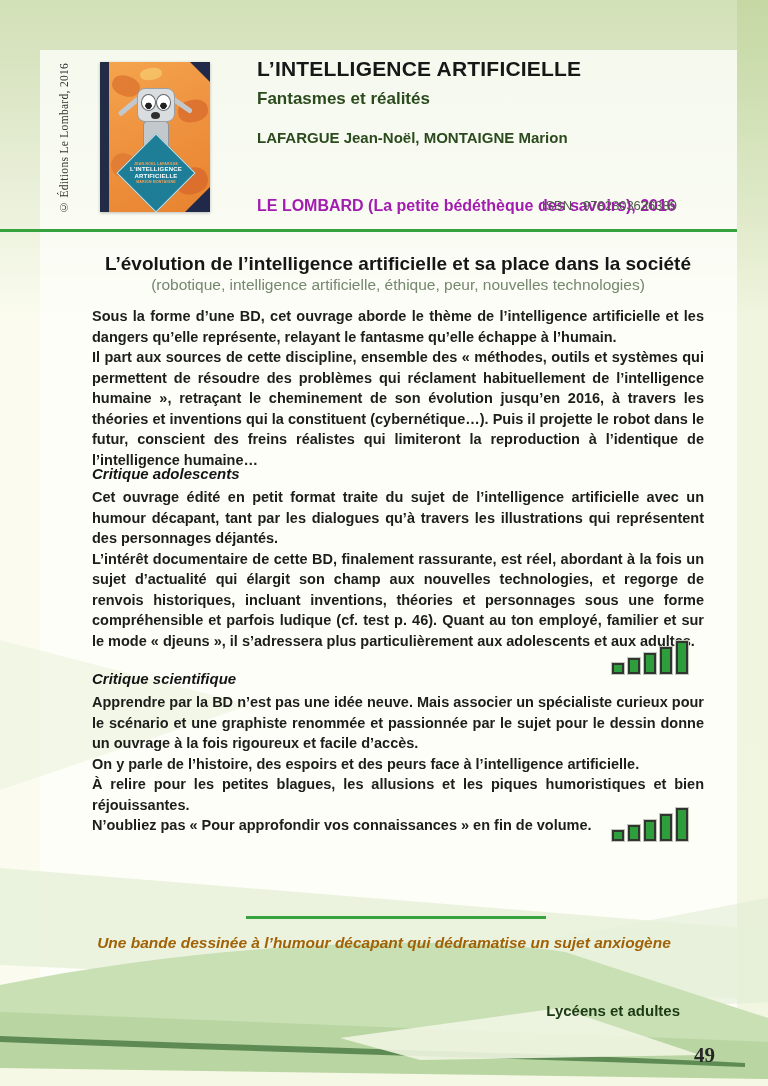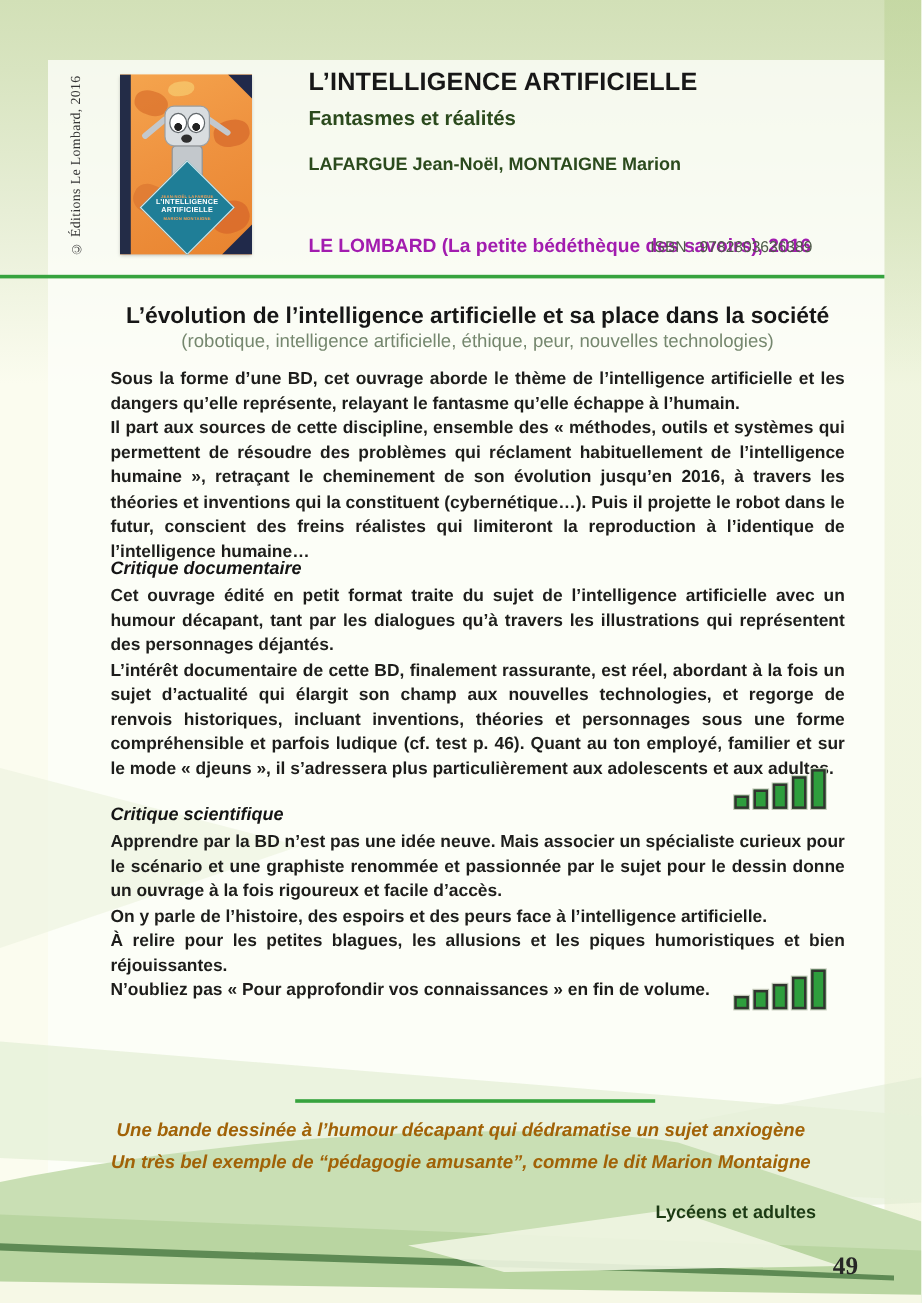--- a/index.html
+++ b/index.html
@@ -146,21 +146,21 @@
     <div class="rule"></div>
 
     <div class="sum-head">L’évolution de l’intelligence artificielle et sa place dans la société</div>
     <div class="keywords">(robotique, intelligence artificielle, éthique, peur, nouvelles technologies)</div>
 
     <div class="textblock tb-summary">
       <p>Sous la forme d’une BD, cet ouvrage aborde le thème de l’intelligence artificielle et les dangers qu’elle représente, relayant le fantasme qu’elle échappe à l’humain.</p>
       <p>Il part aux sources de cette discipline, ensemble des « méthodes, outils et systèmes qui permettent de résoudre des problèmes qui réclament habituellement de l’intelligence humaine », retraçant le cheminement de son évolution jusqu’en 2016, à travers les théories et inventions qui la constituent (cybernétique…). Puis il projette le robot dans le futur, conscient des freins réalistes qui limiteront la reproduction à l’identique de l’intelligence humaine…</p>
     </div>
 
-    <div class="crit-head ch1">Critique documentaire</div>
+    <div class="crit-head ch1">Critique adolescents</div>
     <div class="textblock tb-crit1">
       <p>Cet ouvrage édité en petit format traite du sujet de l’intelligence artificielle avec un humour décapant, tant par les dialogues qu’à travers les illustrations qui représentent des personnages déjantés.</p>
       <p>L’intérêt documentaire de cette BD, finalement rassurante, est réel, abordant à la fois un sujet d’actualité qui élargit son champ aux nouvelles technologies, et regorge de renvois historiques, incluant inventions, théories et personnages sous une forme compréhensible et parfois ludique (cf. test p. 46). Quant au ton employé, familier et sur le mode « djeuns », il s’adressera plus particulièrement aux adolescents et aux adultes.</p>
     </div>
     <div class="bars bars1">
         <span class="bar filled" style="height: 11px;"></span>
         <span class="bar filled" style="height: 16px;"></span>
         <span class="bar filled" style="height: 21px;"></span>
         <span class="bar filled" style="height: 27px;"></span>
         <span class="bar filled" style="height: 33px;"></span>
@@ -176,18 +176,17 @@
     <div class="bars bars2">
         <span class="bar filled" style="height: 11px;"></span>
         <span class="bar filled" style="height: 16px;"></span>
         <span class="bar filled" style="height: 21px;"></span>
         <span class="bar filled" style="height: 27px;"></span>
         <span class="bar filled" style="height: 33px;"></span>
       </div>
 
     <div class="divider"></div>
     <div class="quote q1">Une bande dessinée à l’humour décapant qui dédramatise un sujet anxiogène</div>
-    <div class="quote q2">Un très bel exemple de “pédagogie amusante”, comme le dit Marion Montaigne</div>
     <div class="audience">Lycéens et adultes</div>
     <div class="pagenum">49</div>
 
   </div>
 </div>
 
 </body></html>

